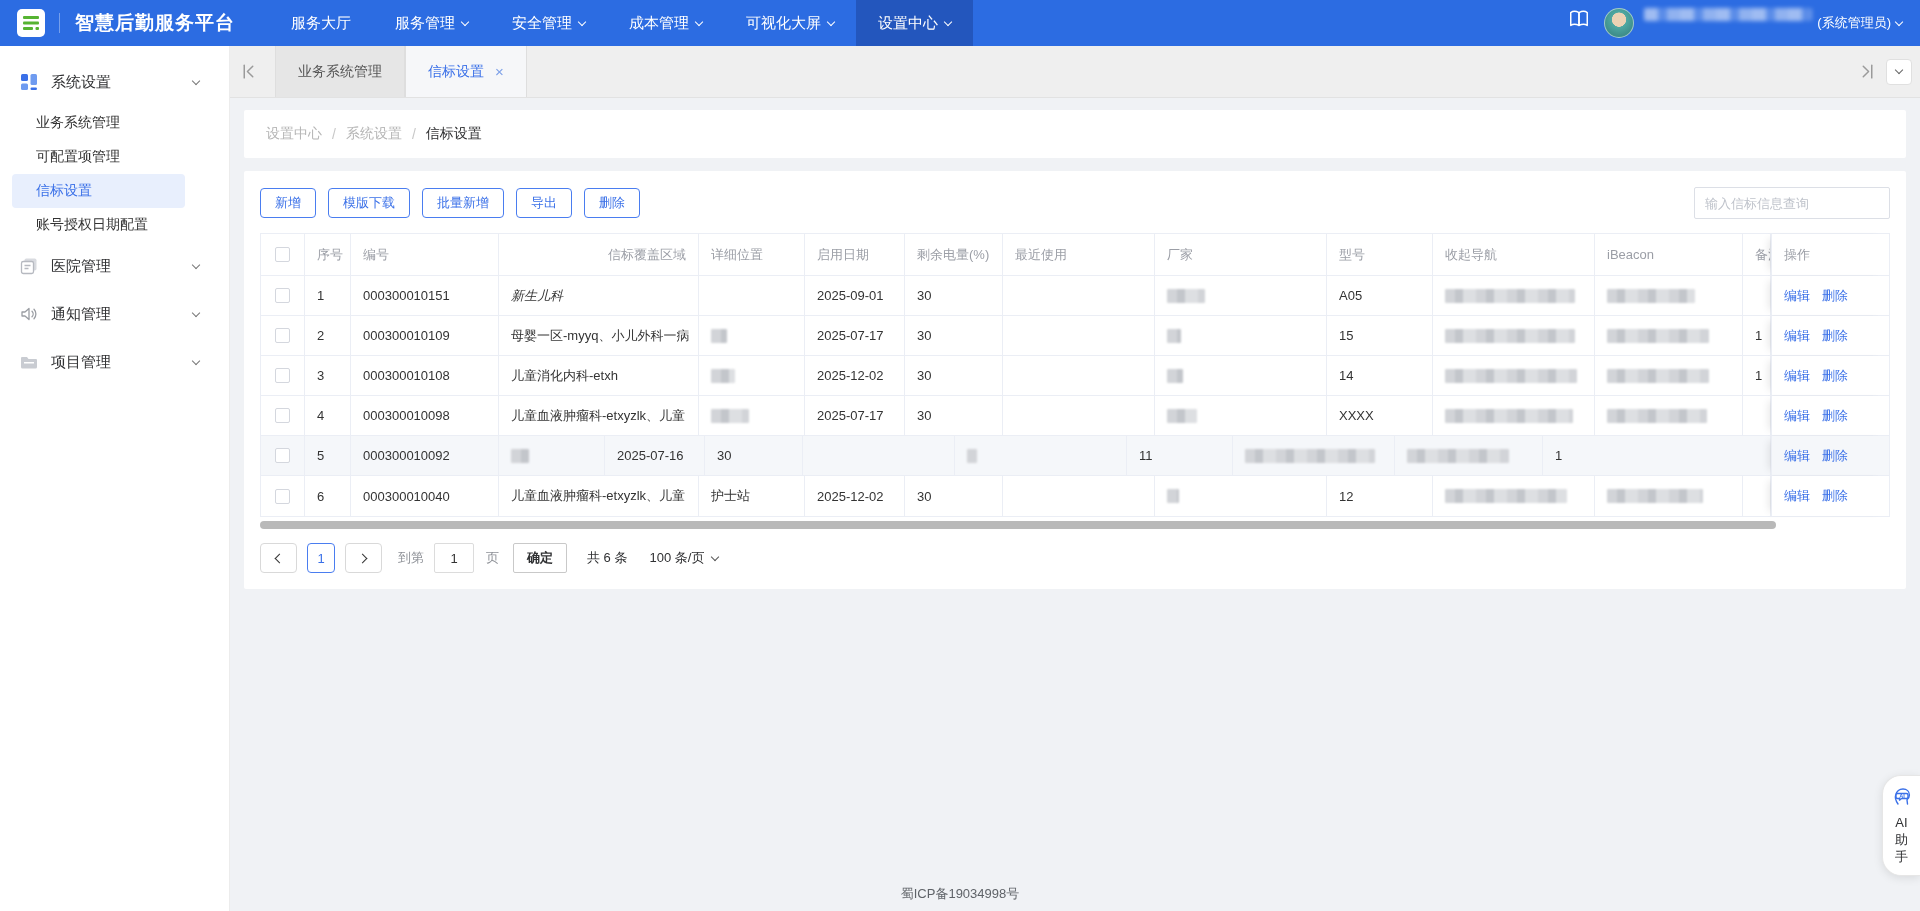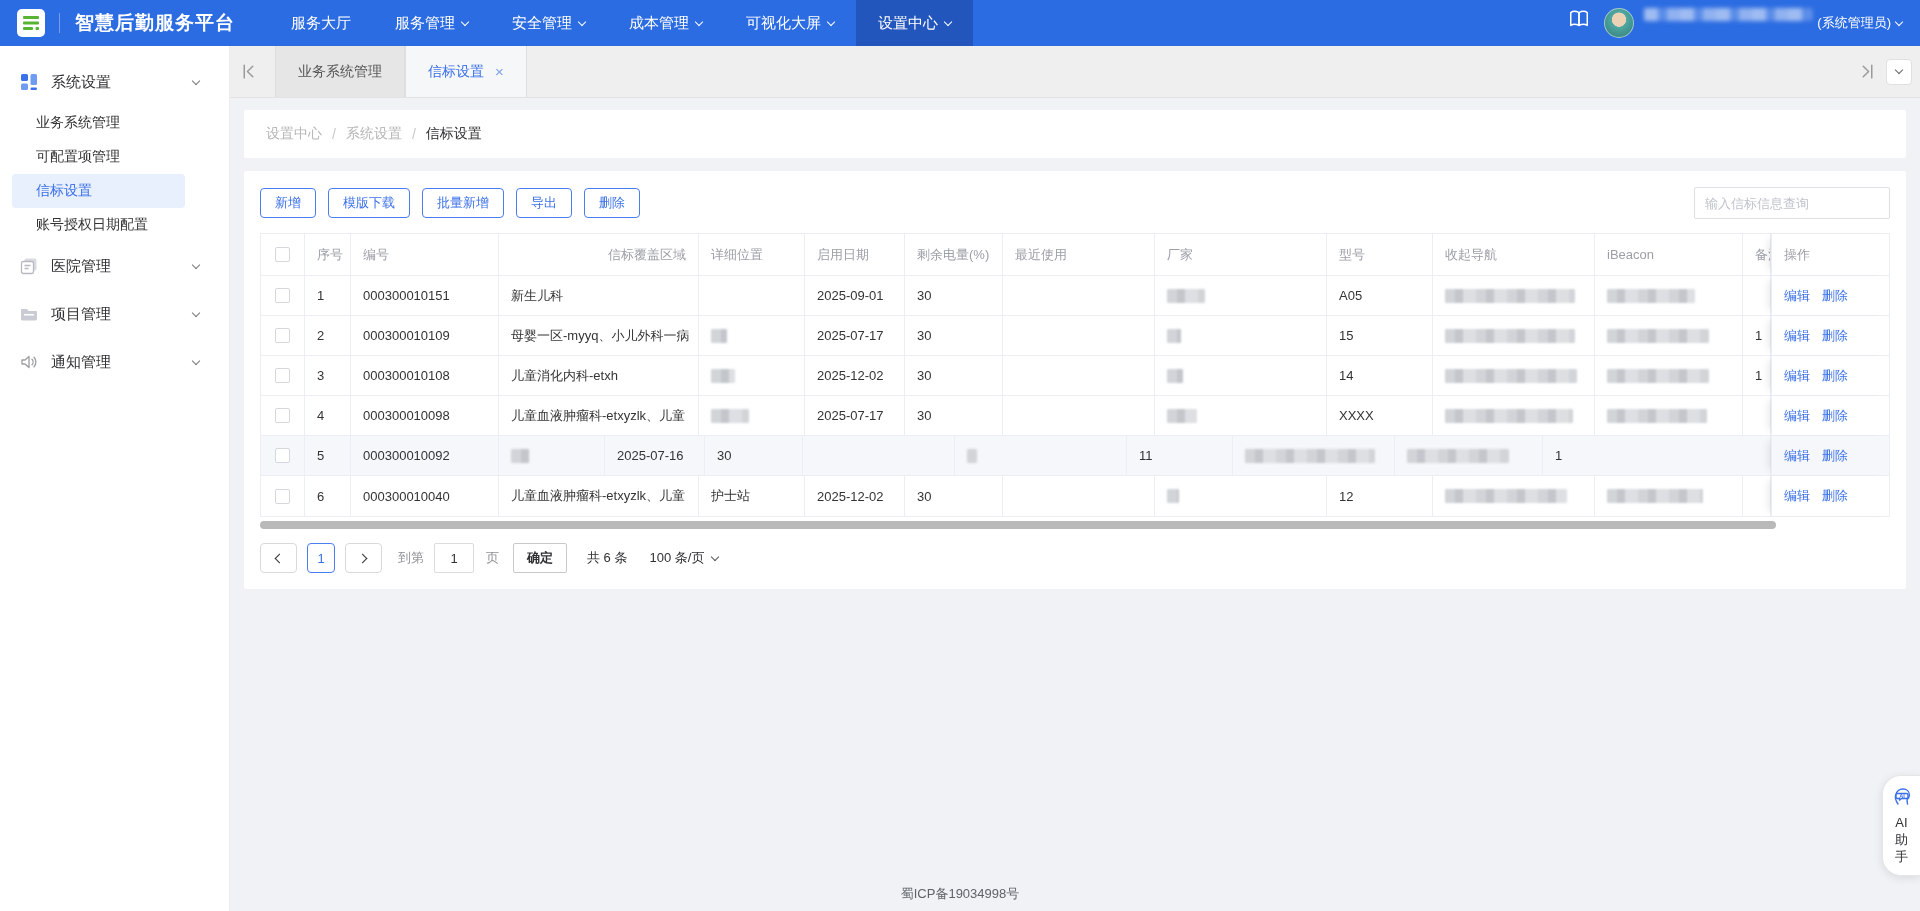--- a/index.html
+++ b/index.html
@@ -188,33 +188,33 @@
       <div class="group-header">
         <span class="g-icon"><svg viewBox="0 0 18 18" width="18" height="18" fill="none" stroke="#b6b9c0" stroke-width="1.3">
             <rect x="4.5" y="1.5" width="12" height="12" rx="1.8" fill="#d9dbe0" stroke="none"></rect>
             <rect x="1.5" y="4.5" width="12" height="12" rx="1.8" fill="#ffffff"></rect>
             <path d="M4.5 8.5h6M4.5 11.5h4"></path>
           </svg></span>
         <span>医院管理</span>
         <span class="chev sm"></span>
       </div>
       <div class="group-header">
+        <span class="g-icon"><svg viewBox="0 0 18 18" width="18" height="18" fill="none" stroke="#9a9da3" stroke-width="1.3" stroke-linecap="round" stroke-linejoin="round">
+            <path d="M2 7v4h3l4 3.5v-11L5 7z"></path>
+            <path d="M12 6.2a4 4 0 0 1 0 5.6M14 4.3a6.8 6.8 0 0 1 0 9.4"></path>
+          </svg></span>
+        <span>通知管理</span>
+        <span class="chev sm"></span>
+      </div>
+      <div class="group-header">
         <span class="g-icon"><svg viewBox="0 0 18 18" width="18" height="18">
             <path d="M2 4h5l1.5 2H16a1 1 0 0 1 1 1v7a1.5 1.5 0 0 1-1.5 1.5h-13A1.5 1.5 0 0 1 1 14V5a1 1 0 0 1 1-1z" fill="#c9ccd2"></path>
             <rect x="4" y="9" width="10" height="1.5" fill="#ffffff"></rect>
           </svg></span>
         <span>项目管理</span>
-        <span class="chev sm"></span>
-      </div>
-      <div class="group-header">
-        <span class="g-icon"><svg viewBox="0 0 18 18" width="18" height="18" fill="none" stroke="#9a9da3" stroke-width="1.3" stroke-linecap="round" stroke-linejoin="round">
-            <path d="M2 7v4h3l4 3.5v-11L5 7z"></path>
-            <path d="M12 6.2a4 4 0 0 1 0 5.6M14 4.3a6.8 6.8 0 0 1 0 9.4"></path>
-          </svg></span>
-        <span>通知管理</span>
         <span class="chev sm"></span>
       </div>
     </div>
 </aside>
 
 <div class="main">
 
   <div class="tabbar">
     <span class="tab-icon">
       <svg viewBox="0 0 16 16" width="17" height="17" stroke="#9a9a9a" fill="none" stroke-width="1.4" stroke-linecap="round" stroke-linejoin="round">
@@ -312,21 +312,21 @@
           <div class="cell op" style="width: 118px;">
             <span>操作</span>
           </div>
         </div>
         <div class="trow">
           <div class="cell cb" style="width: 44px;">
             <span class="checkbox"></span>
           </div>
           <div class="cell" style="width: 46px;">1</div>
           <div class="cell" style="width: 148px;">000300010151</div>
-          <div class="cell" style="width: 200px;">新生儿科</div>
+          <div class="cell" style="width: 200px; font-style: italic;">新生儿科</div>
           <div class="cell" style="width: 106px;"></div>
           <div class="cell" style="width: 100px;">2025-09-01</div>
           <div class="cell" style="width: 98px;">30</div>
           <div class="cell" style="width: 152px;"></div>
           <div class="cell" style="width: 172px;">
             <span class="redact" style="width:38px"></span>
           </div>
           <div class="cell" style="width: 106px;">A05</div>
           <div class="cell" style="width: 162px;">
             <span class="redact" style="width:130px"></span>

